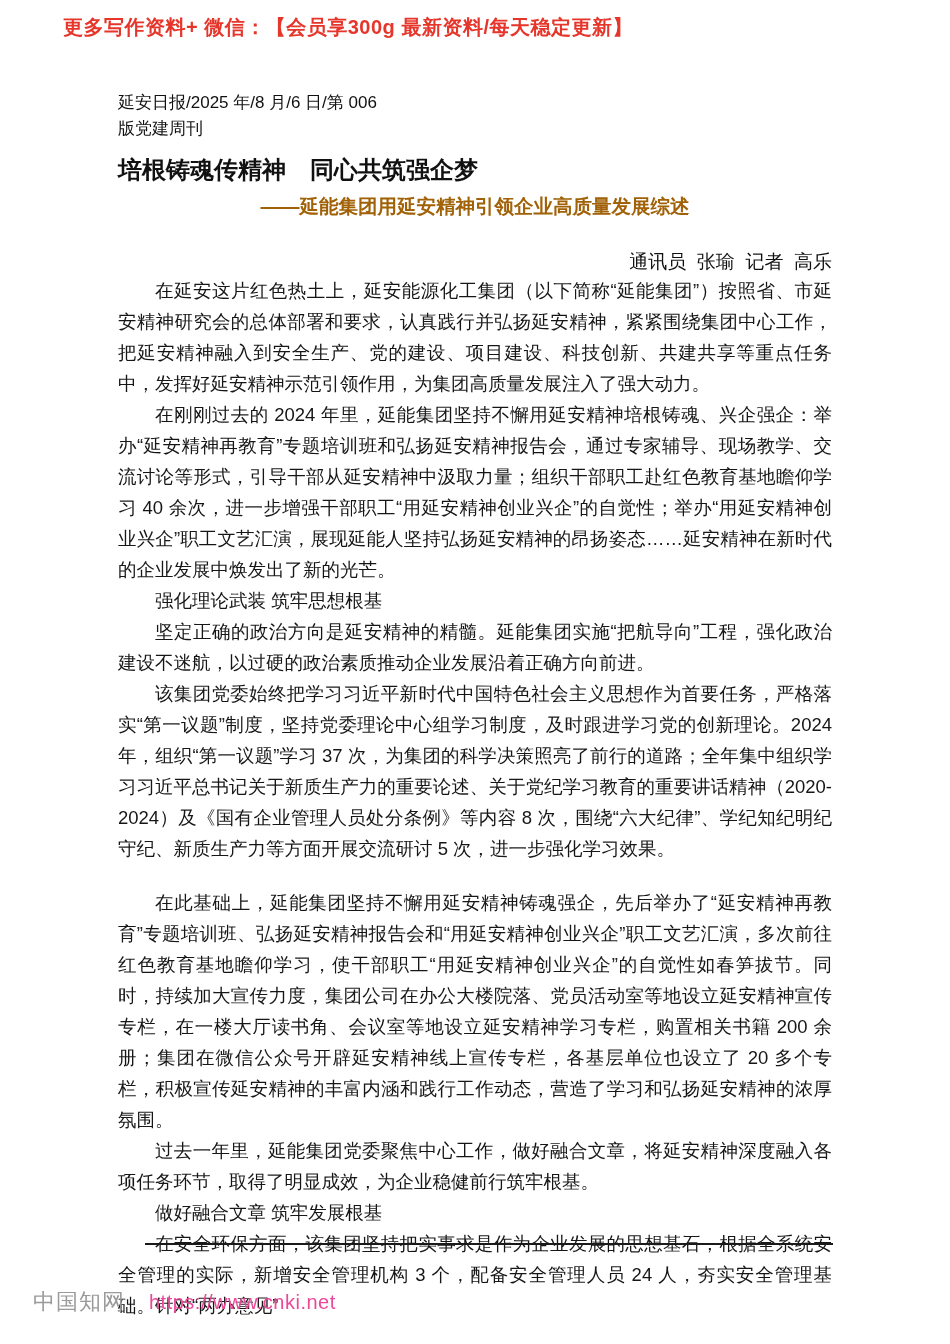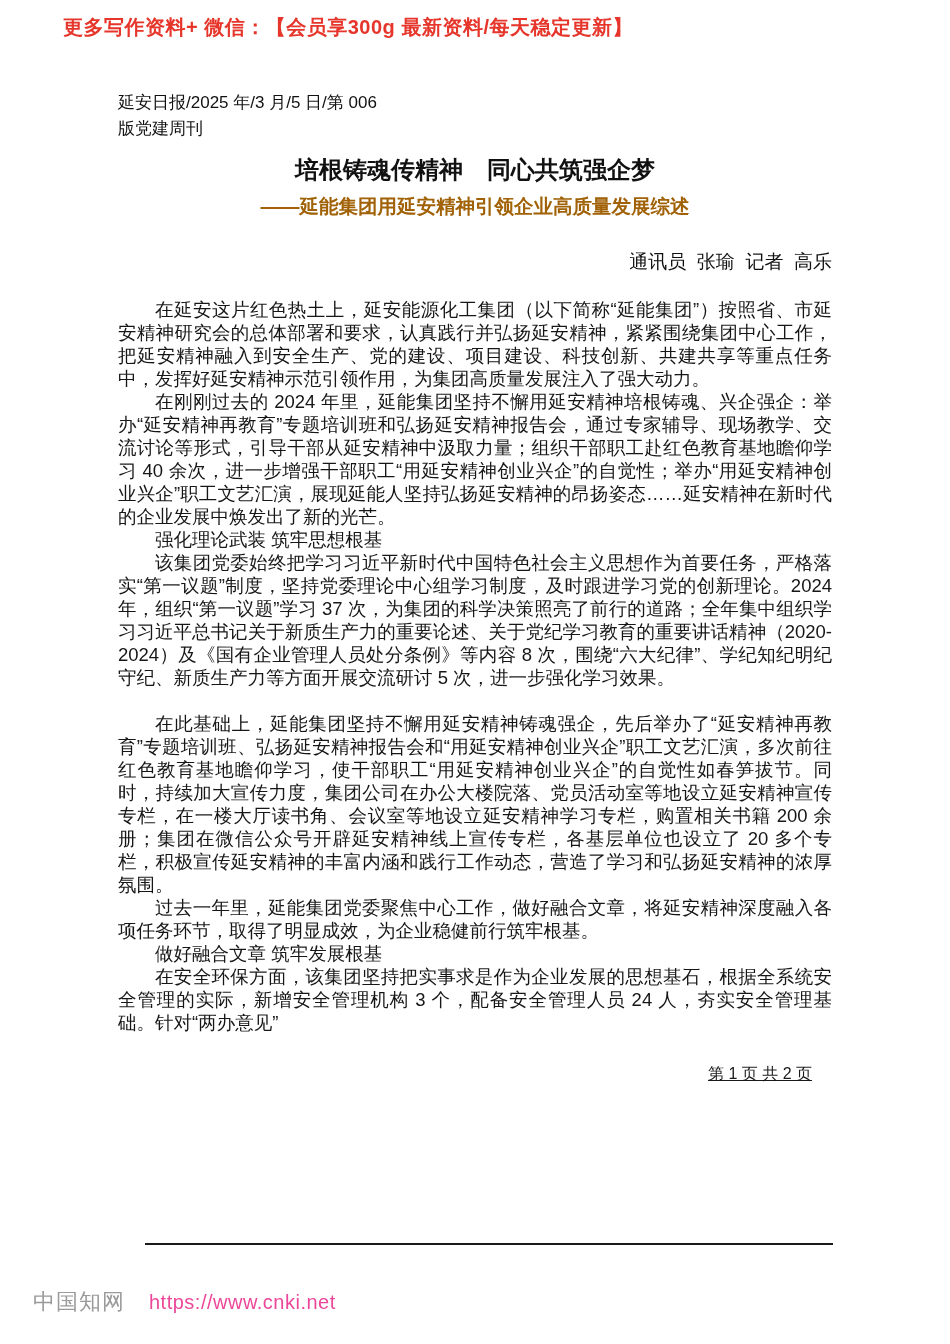--- a/index.html
+++ b/index.html
@@ -36,43 +36,41 @@
     font-size: 17px;
     line-height: 26px;
     color: #111111;
     white-space: pre-wrap;
   }
   .article-title {
     margin: 12px 0 0 0;
     font-size: 24px;
     font-weight: bold;
     color: #111111;
-    text-align: center;
     white-space: pre-wrap;
     font-family: Liberation Mono, monospace;
   }
   .article-subtitle {
     margin: 7px 0 0 0;
     font-size: 19.5px;
     font-weight: bold;
     color: #a16207;
     text-align: center;
     white-space: pre-wrap;
   }
   .article-byline {
     margin-top: 29px;
     font-size: 19px;
     color: #111111;
     text-align: right;
     white-space: pre-wrap;
   }
   .article-body {
-    margin-top: 23px;
     font-size: 18.5px;
-    line-height: 23px;
+    line-height: 31px;
     color: #161616;
     text-align: justify;
   }
   .article-body p {
     margin: 0;
     text-indent: 2em;
     white-space: pre-wrap;
   }
   .article-body p.gap {
     margin-top: 23px;
@@ -115,33 +113,34 @@
 </style>
 </head>
 <body>
 
 <div class="page">
 
   <div class="promo-banner">更多写作资料+ 微信：【会员享300g 最新资料/每天稳定更新】</div>
 
   <div class="content">
 
-    <div class="source-line">延安日报/2025 年/3 月/5 日/第 006</div>
+    <div class="source-line">延安日报/2025 年/8 月/6 日/第 006</div>
     <div class="source-line">版党建周刊</div>
 
     <h1 class="article-title">培根铸魂传精神　同心共筑强企梦</h1>
 
     <h2 class="article-subtitle">——延能集团用延安精神引领企业高质量发展综述</h2>
 
     <div class="article-byline">通讯员  张瑜  记者  高乐</div>
 
     <div class="article-body">
       <p>在延安这片红色热土上，延安能源化工集团（以下简称“延能集团”）按照省、市延安精神研究会的总体部署和要求，认真践行并弘扬延安精神，紧紧围绕集团中心工作，把延安精神融入到安全生产、党的建设、项目建设、科技创新、共建共享等重点任务中，发挥好延安精神示范引领作用，为集团高质量发展注入了强大动力。</p>
       <p>在刚刚过去的 2024 年里，延能集团坚持不懈用延安精神培根铸魂、兴企强企：举办“延安精神再教育”专题培训班和弘扬延安精神报告会，通过专家辅导、现场教学、交流讨论等形式，引导干部从延安精神中汲取力量；组织干部职工赴红色教育基地瞻仰学习 40 余次，进一步增强干部职工“用延安精神创业兴企”的自觉性；举办“用延安精神创业兴企”职工文艺汇演，展现延能人坚持弘扬延安精神的昂扬姿态……延安精神在新时代的企业发展中焕发出了新的光芒。</p>
       <p>强化理论武装 筑牢思想根基</p>
+      <p>坚定正确的政治方向是延安精神的精髓。延能集团实施“把航导向”工程，强化政治建设不迷航，以过硬的政治素质推动企业发展沿着正确方向前进。</p>
       <p>该集团党委始终把学习习近平新时代中国特色社会主义思想作为首要任务，严格落实“第一议题”制度，坚持党委理论中心组学习制度，及时跟进学习党的创新理论。2024 年，组织“第一议题”学习 37 次，为集团的科学决策照亮了前行的道路；全年集中组织学习习近平总书记关于新质生产力的重要论述、关于党纪学习教育的重要讲话精神（2020-2024）及《国有企业管理人员处分条例》等内容 8 次，围绕“六大纪律”、学纪知纪明纪守纪、新质生产力等方面开展交流研讨 5 次，进一步强化学习效果。</p>
       <p class="gap">在此基础上，延能集团坚持不懈用延安精神铸魂强企，先后举办了“延安精神再教育”专题培训班、弘扬延安精神报告会和“用延安精神创业兴企”职工文艺汇演，多次前往红色教育基地瞻仰学习，使干部职工“用延安精神创业兴企”的自觉性如春笋拔节。同时，持续加大宣传力度，集团公司在办公大楼院落、党员活动室等地设立延安精神宣传专栏，在一楼大厅读书角、会议室等地设立延安精神学习专栏，购置相关书籍 200 余册；集团在微信公众号开辟延安精神线上宣传专栏，各基层单位也设立了 20 多个专栏，积极宣传延安精神的丰富内涵和践行工作动态，营造了学习和弘扬延安精神的浓厚氛围。</p>
       <p>过去一年里，延能集团党委聚焦中心工作，做好融合文章，将延安精神深度融入各项任务环节，取得了明显成效，为企业稳健前行筑牢根基。</p>
       <p>做好融合文章 筑牢发展根基</p>
       <p>在安全环保方面，该集团坚持把实事求是作为企业发展的思想基石，根据全系统安全管理的实际，新增安全管理机构 3 个，配备安全管理人员 24 人，夯实安全管理基础。针对“两办意见”</p>
     </div>
 
     <div class="page-number">第 1 页 共 2 页</div>
 
   </div>

